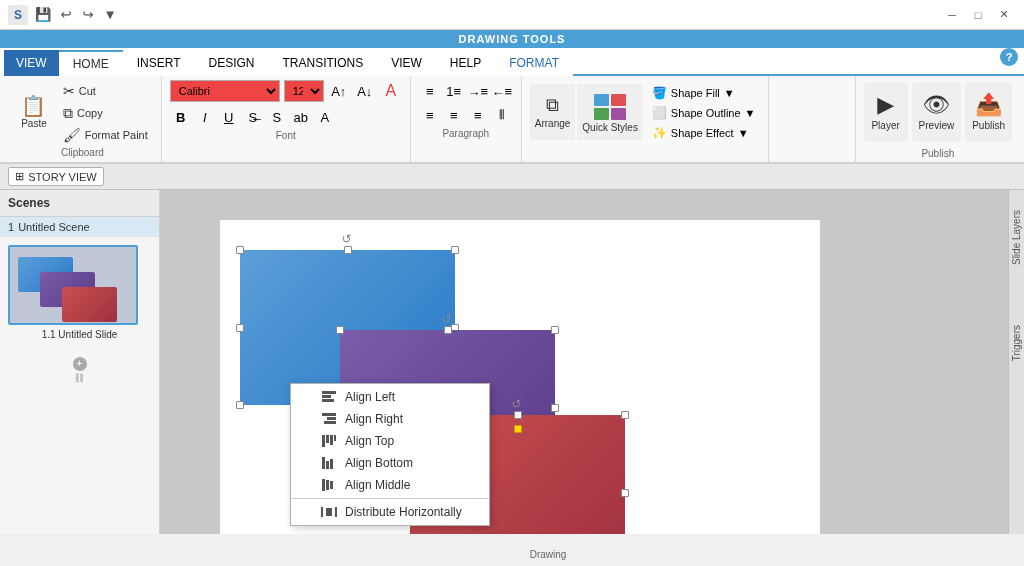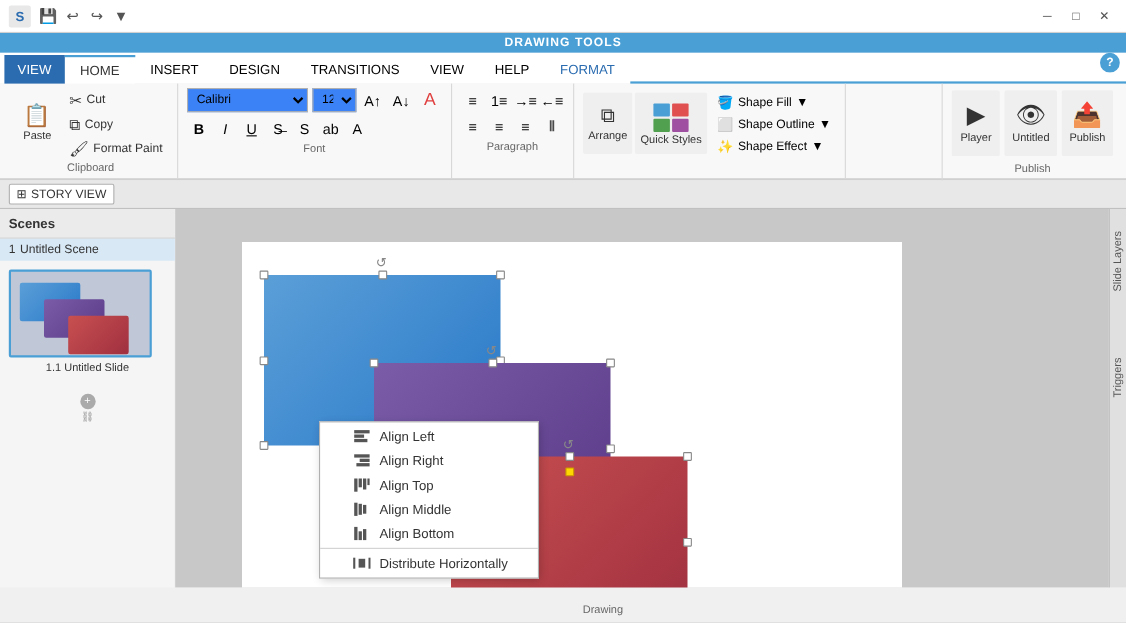--- a/index.html
+++ b/index.html
@@ -71,21 +71,21 @@
       border-right: 1px solid #d8d8d8;
       padding: 4px 8px;
       min-width: 60px;
     }
     .ribbon-group-content { display: flex; gap: 2px; flex: 1; align-items: center; }
     .ribbon-group-label { font-size: 10px; color: #666; margin-top: 2px; }
     .ribbon-btn { display: flex; flex-direction: column; align-items: center; justify-content: center; padding: 2px 4px; cursor: pointer; border: 1px solid transparent; border-radius: 2px; min-width: 36px; height: 56px; font-size: 10px; color: #333; gap: 2px; }
     .ribbon-btn-icon { font-size: 20px; line-height: 1; }
     .ribbon-btn-small { height: 20px; min-width: 60px; flex-direction: row; padding: 0 4px; justify-content: flex-start; gap: 4px; font-size: 11px; }
     .ribbon-btn-small .ribbon-btn-icon { font-size: 14px; }
-    .format-select { height: 22px; border: 1px solid #b0b0b0; font-size: 11px; padding: 0 4px; background: #3b82f6; }
+    .format-select { height: 22px; border: 1px solid #b0b0b0; font-size: 11px; padding: 0 4px; background: #ef4444; }
     .format-btn { width: 22px; height: 22px; border: 1px solid transparent; background: none; cursor: pointer; display: flex; align-items: center; justify-content: center; font-size: 13px; border-radius: 2px; }
 
     
     .story-view-bar {
       background: #e8e8e8;
       height: 26px;
       display: flex;
       align-items: center;
       padding: 0 8px;
       border-bottom: 1px solid #c0c0c0;
@@ -407,21 +407,21 @@
   </div>
 
   <div class="publish-section" style="border-left:1px solid #d8d8d8; margin-left: auto; flex-direction:column; height:88px; justify-content:center;">
     <div style="display:flex; gap:4px;">
       <button class="pub-btn">
         <div class="pub-btn-icon">▶</div>
         <span>Player</span>
       </button>
       <button class="pub-btn">
         <div class="pub-btn-icon">👁</div>
-        <span>Untitled</span>
+        <span>Preview</span>
       </button>
       <button class="pub-btn">
         <div class="pub-btn-icon">📤</div>
         <span>Publish</span>
       </button>
     </div>
     <span class="ribbon-group-label">Publish</span>
   </div>
 </div>
 
@@ -524,33 +524,33 @@
           <rect x="5" y="1" width="3" height="8" fill="#555"></rect>
           <rect x="9" y="1" width="3" height="10" fill="#555"></rect>
           <rect x="13" y="1" width="2" height="6" fill="#555"></rect>
         </svg>
         <span>Align Top</span>
       </div>
 
       <div class="menu-item">
         <svg width="16" height="14" viewBox="0 0 16 14" fill="none">
           <rect x="1" y="1" width="3" height="12" fill="#555"></rect>
+          <rect x="5" y="5" width="3" height="8" fill="#555"></rect>
+          <rect x="9" y="3" width="3" height="10" fill="#555"></rect>
+        </svg>
+        <span>Align Bottom</span>
+      </div>
+
+      <div class="menu-item">
+        <svg width="16" height="14" viewBox="0 0 16 14" fill="none">
+          <rect x="1" y="1" width="3" height="12" fill="#555"></rect>
           <rect x="5" y="2" width="3" height="10" fill="#555"></rect>
           <rect x="9" y="3" width="3" height="8" fill="#555"></rect>
         </svg>
         <span>Align Middle</span>
-      </div>
-
-      <div class="menu-item">
-        <svg width="16" height="14" viewBox="0 0 16 14" fill="none">
-          <rect x="1" y="1" width="3" height="12" fill="#555"></rect>
-          <rect x="5" y="5" width="3" height="8" fill="#555"></rect>
-          <rect x="9" y="3" width="3" height="10" fill="#555"></rect>
-        </svg>
-        <span>Align Bottom</span>
       </div>
       <div class="menu-divider"></div>
 
       <div class="menu-item">
         <svg width="16" height="14" viewBox="0 0 16 14" fill="none">
           <rect x="0" y="2" width="2" height="10" fill="#555"></rect>
           <rect x="14" y="2" width="2" height="10" fill="#555"></rect>
           <rect x="5" y="3" width="6" height="8" fill="#555"></rect>
         </svg>
         <span>Distribute Horizontally</span>

